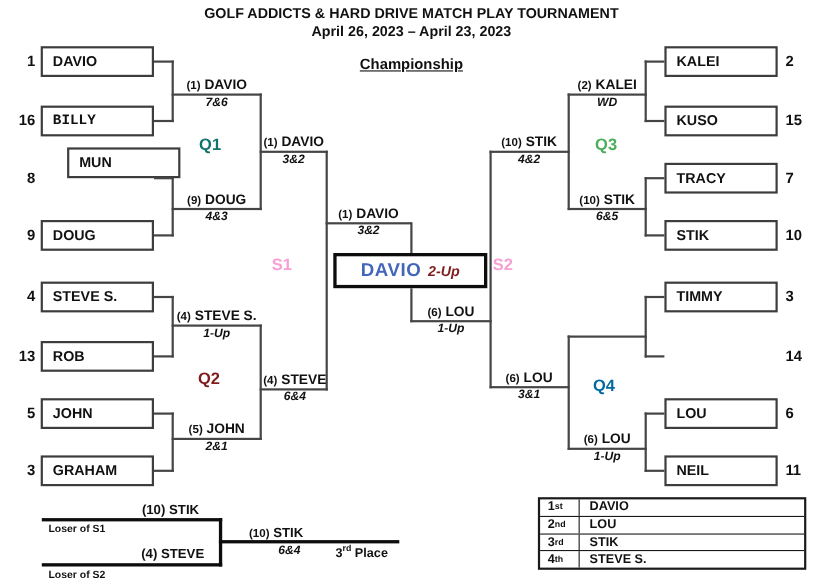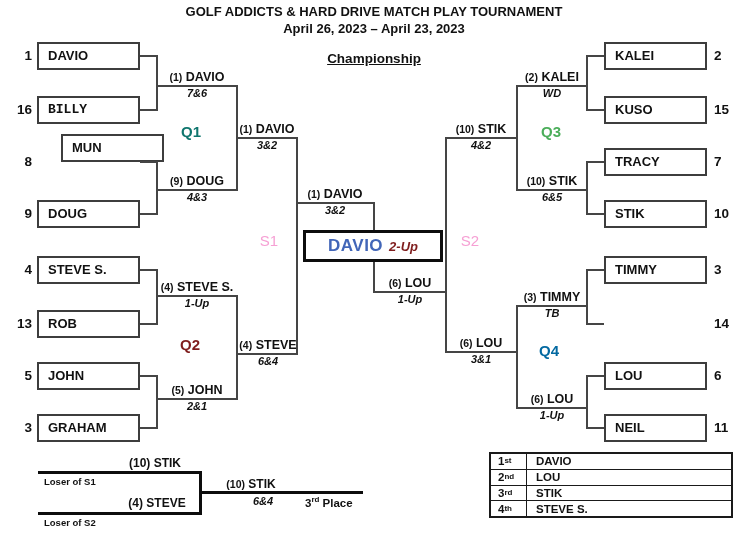--- a/index.html
+++ b/index.html
@@ -16,21 +16,21 @@
   .seedR{text-align:left;left:714px;}
   .hline{position:absolute;height:2px;background:#454545;}
   .vline{position:absolute;width:2px;background:#454545;}
   .hthick{position:absolute;height:3px;background:#0d0d0d;}
   .vthick{position:absolute;width:3px;background:#0d0d0d;}
   .wlabel{position:absolute;width:100px;text-align:center;}
   .wname{height:14px;line-height:14px;font-weight:bold;font-size:12.5px;white-space:nowrap;}
   .wseed{font-size:10.5px;}
   .wscore{margin-top:3px;line-height:12px;font-weight:bold;font-style:italic;font-size:11px;}
   .qlabel{position:absolute;width:44px;text-align:center;font-weight:bold;font-size:15px;height:14px;line-height:14px;}
-  .slabel{position:absolute;width:44px;text-align:center;font-weight:normal;font-size:15px;height:14px;line-height:14px;}
+  .slabel{position:absolute;width:44px;text-align:left;font-weight:bold;font-size:15px;height:14px;line-height:14px;}
   .champ-box{position:absolute;left:303px;top:230px;width:140px;height:32px;box-sizing:border-box;
              border:3px solid #0d0d0d;background:#fff;display:flex;align-items:center;justify-content:center;}
   .champ-name{font-weight:bold;font-size:17px;letter-spacing:.5px;}
   .champ-score{font-weight:bold;font-style:italic;font-size:13px;margin-left:6px;}
   .tp-big{position:absolute;font-weight:bold;font-size:12px;white-space:nowrap;}
   .tp-small{position:absolute;font-weight:bold;font-size:9.5px;white-space:nowrap;}
   .tp-score{position:absolute;font-weight:bold;font-style:italic;font-size:11px;white-space:nowrap;}
   .tp-place{position:absolute;font-weight:bold;font-size:11.5px;white-space:nowrap;}
   sup.sx{font-size:8px;vertical-align:super;line-height:0;}
   .standings{position:absolute;left:489px;top:452px;width:244px;height:66px;box-sizing:border-box;
@@ -167,24 +167,20 @@
     <div class="wscore">WD</div>
   </div>
   <div class="wlabel" style="left:502px;top:174px;">
     <div class="wname"><span class="wseed">(10)</span> <span>STIK</span></div>
     <div class="wscore">6&amp;5</div>
   </div>
   <div class="wlabel" style="left:431px;top:122px;">
     <div class="wname"><span class="wseed">(10)</span> <span>STIK</span></div>
     <div class="wscore">4&amp;2</div>
   </div>
-  <div class="wlabel" style="left:502px;top:290px;">
-    <div class="wname"><span class="wseed">(3)</span> <span>TIMMY</span></div>
-    <div class="wscore">TB</div>
-  </div>
   <div class="wlabel" style="left:502px;top:392px;">
     <div class="wname"><span class="wseed">(6)</span> <span>LOU</span></div>
     <div class="wscore">1-Up</div>
   </div>
   <div class="wlabel" style="left:431px;top:336px;">
     <div class="wname"><span class="wseed">(6)</span> <span>LOU</span></div>
     <div class="wscore">3&amp;1</div>
   </div>
   <div class="wlabel" style="left:360px;top:276px;">
     <div class="wname"><span class="wseed">(6)</span> <span>LOU</span></div>

